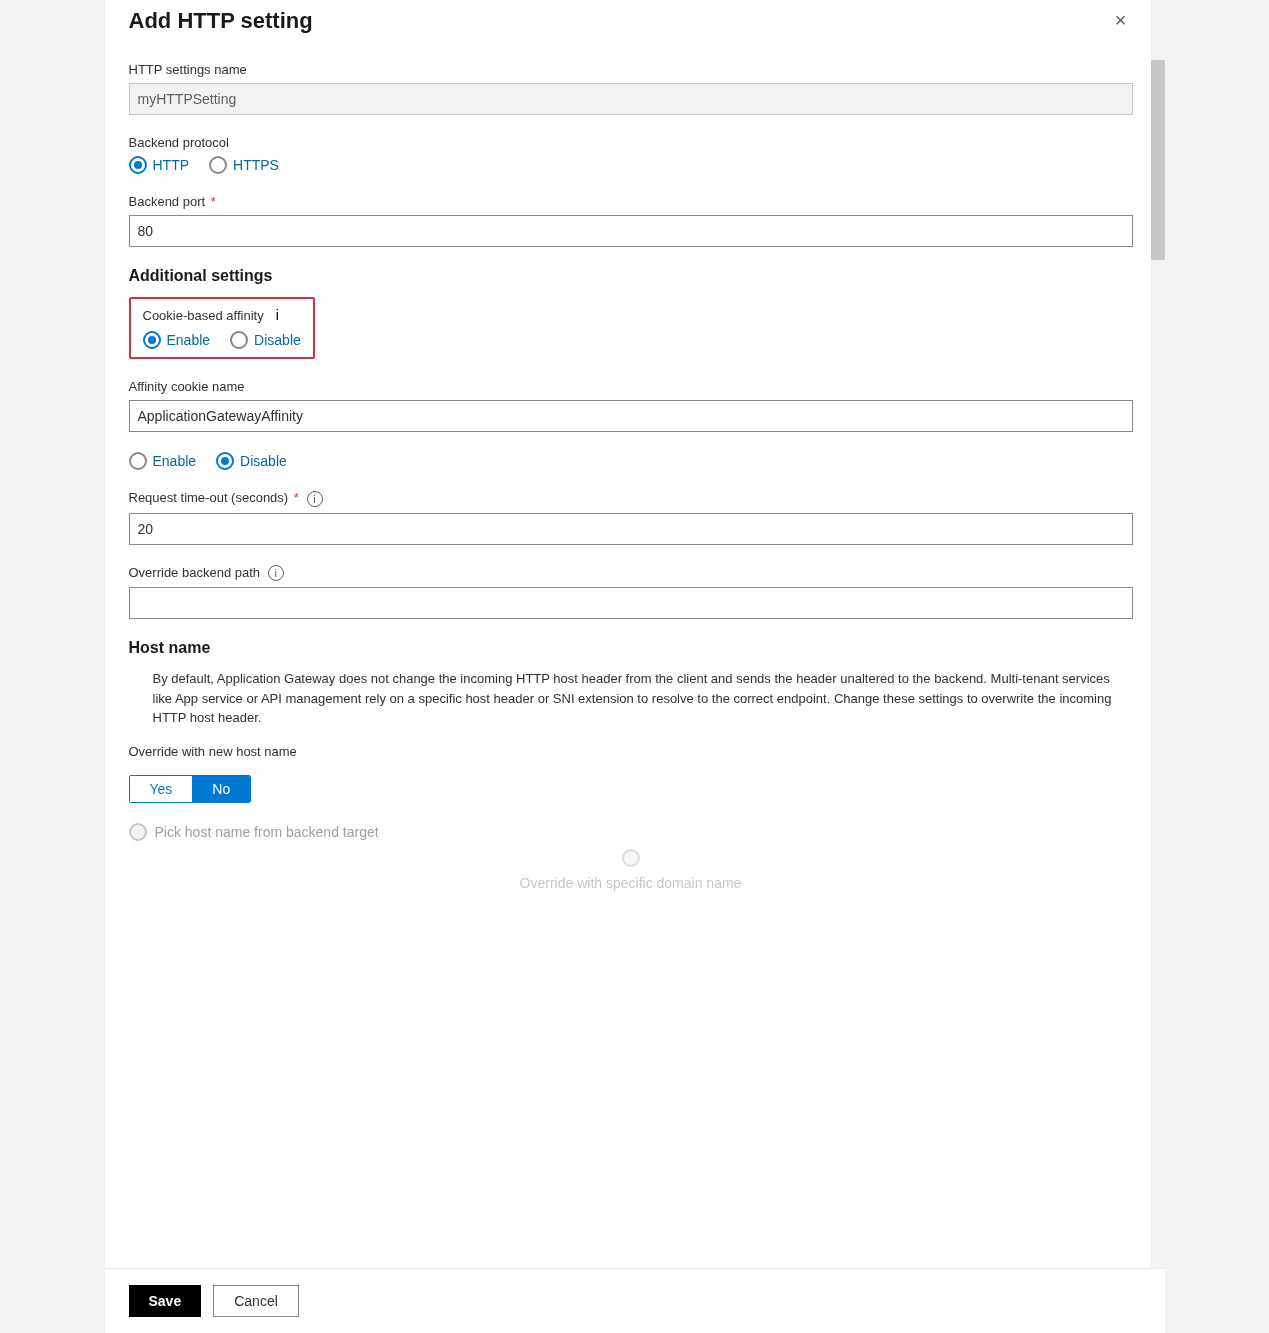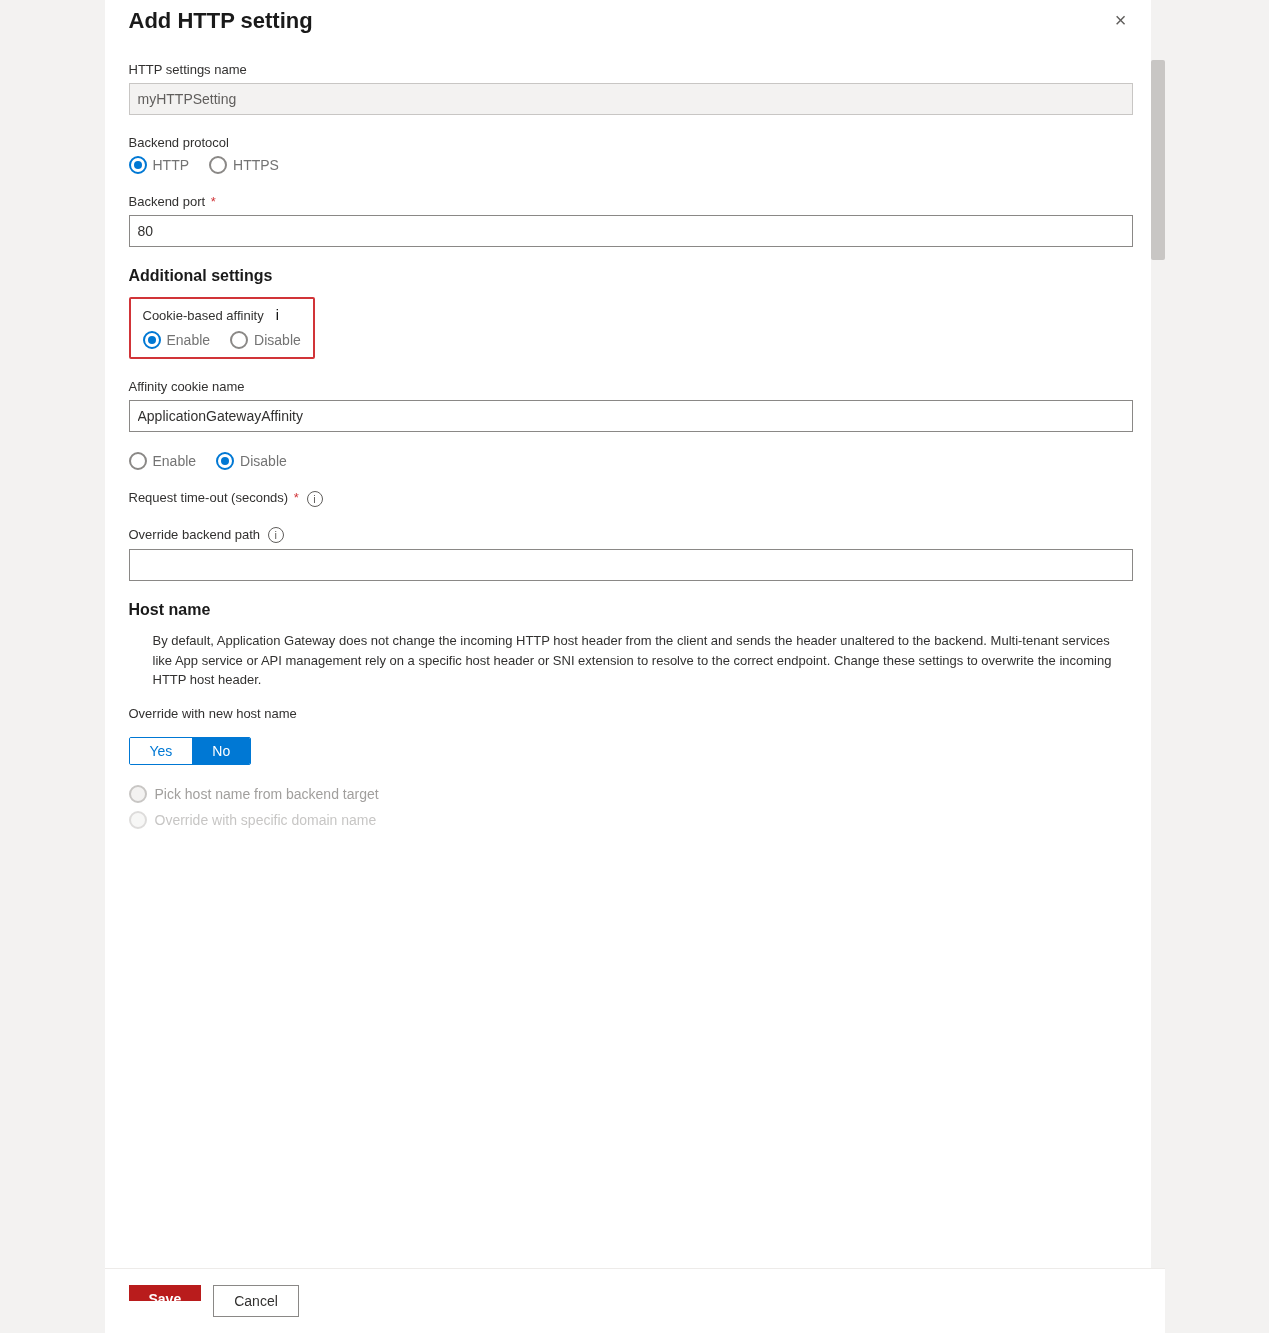--- a/index.html
+++ b/index.html
@@ -127,21 +127,21 @@
     }
     .radio-circle.selected::after {
       content: '';
       width: 8px;
       height: 8px;
       border-radius: 50%;
       background: #0078d4;
     }
     .radio-label {
       font-size: 14px;
-      color: #737373;
+      color: #0369a1;
     }
     .section-title {
       font-size: 16px;
       font-weight: 600;
       color: #1a1a1a;
       margin-bottom: 12px;
       margin-top: 8px;
     }
     .affinity-box {
       border: 2px solid #d13438;
@@ -206,28 +206,28 @@
       bottom: 0;
       left: 0;
       right: 0;
       padding: 16px 24px;
       background: #fff;
       border-top: 1px solid #edebe9;
       display: flex;
       gap: 12px;
     }
     .btn-save {
-      background: #b91c1c;
+      background: #000000;
       color: #fff;
       border: none;
       padding: 6px 20px;
       font-size: 14px;
       cursor: pointer;
       font-weight: 600;
-      height: 16px;
+      height: 32px;
     }
     .btn-cancel {
       background: #fff;
       color: #323130;
       border: 1px solid #8a8886;
       padding: 6px 20px;
       font-size: 14px;
       cursor: pointer;
       height: 32px;
     }
@@ -239,20 +239,21 @@
       flex-direction: column;
       gap: 8px;
     }
     .partial-radio .radio-option {
       display: flex;
       align-items: center;
       gap: 8px;
     }
     .fade-out {
       opacity: 0.6;
+      flex-direction: column;
     }
   </style>
 </head>
 <body>
 
 <div class="dialog">
 
   <div class="scrollbar">
     <div class="scrollbar-thumb"></div>
   </div>
@@ -329,20 +330,21 @@
         </label>
       </div>
     </div>
 
     <div class="form-section">
       <div class="field-label">
         <span>Request time-out (seconds)</span>
         <span class="required"> *</span>
         <span class="info-icon">i</span>
       </div>
+      <input type="text" class="text-input" value="20" style="">
     </div>
 
     <div class="form-section">
       <div class="field-label">
         <span>Override backend path</span>
         <span class="info-icon">i</span>
       </div>
       <input type="text" class="text-input" value="" style="">
     </div>
 

